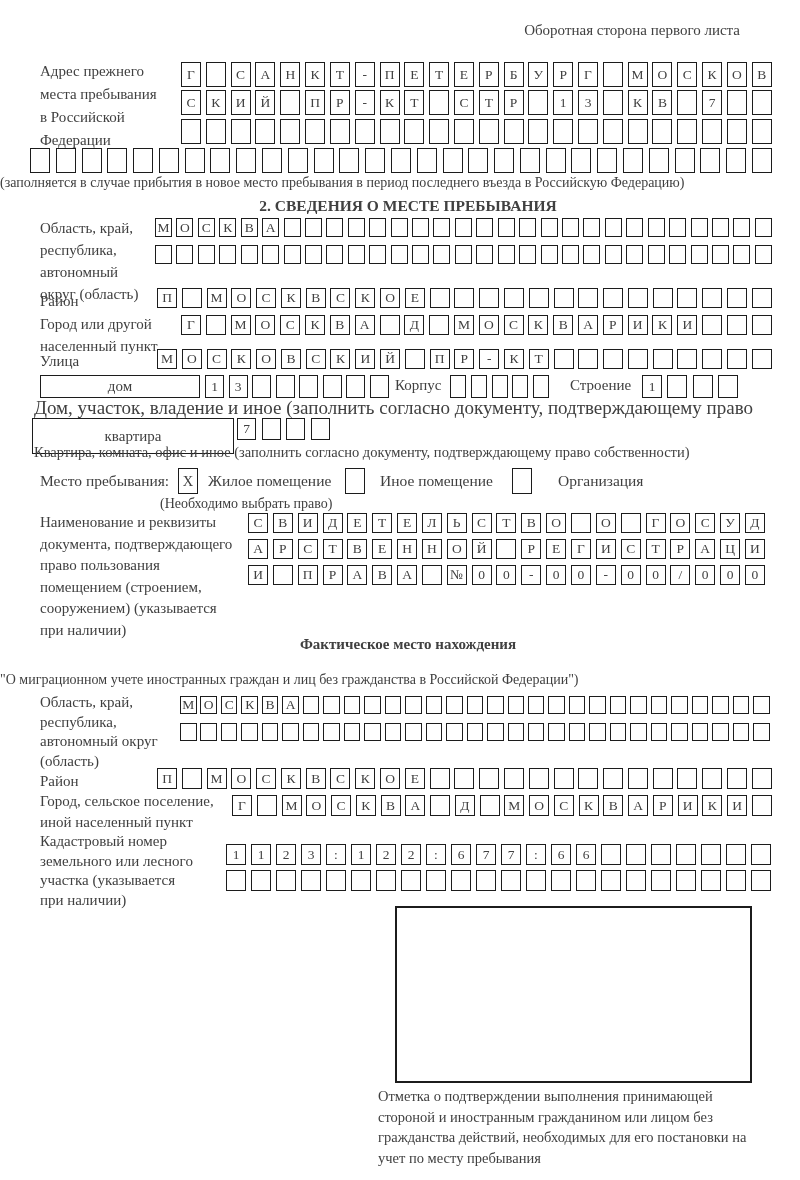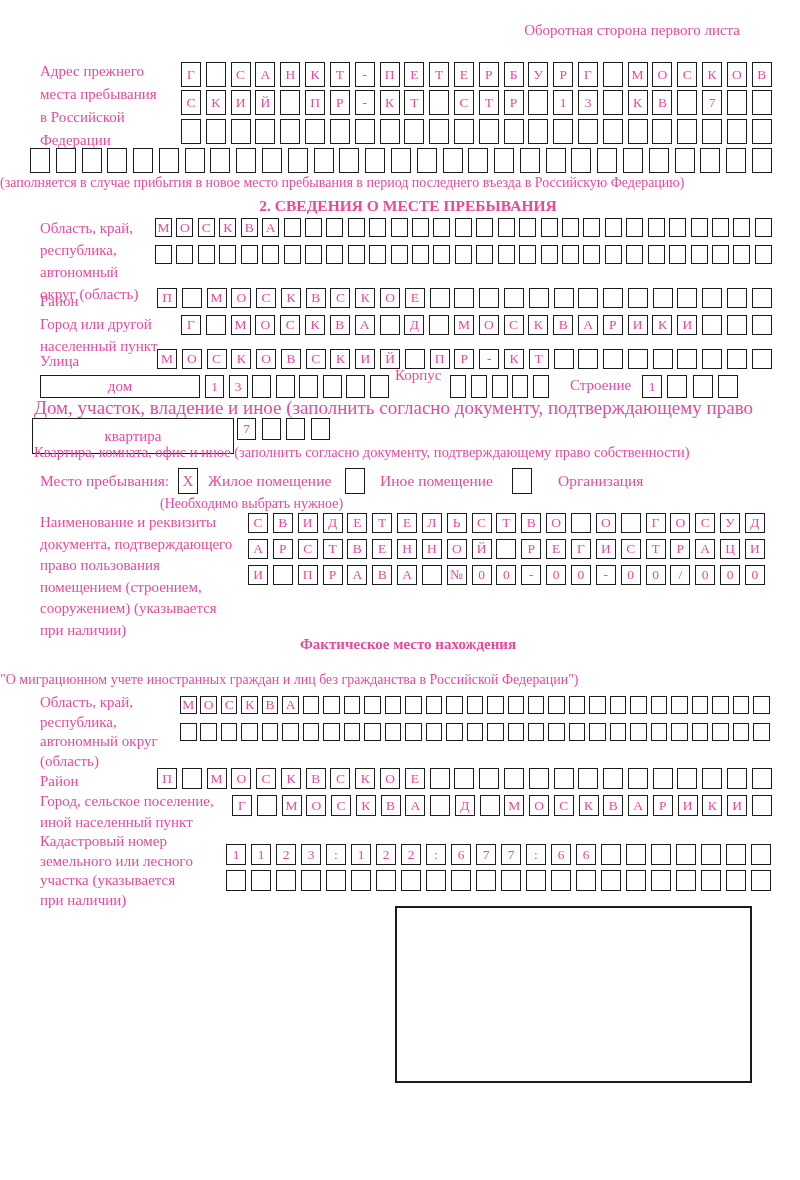--- a/index.html
+++ b/index.html
@@ -1,18 +1,18 @@
 <!DOCTYPE html>
 <html><head>
 <meta charset="utf-8">
 <style>
   html,body { margin:0; padding:0; background:#e8e8e8; }
   .page {
     position:relative; width:800px; height:1180px; margin:0 auto;
-    background:#ffffff; color:#ec4899;
+    background:#ffffff; color:#404040;
     font-family:"Liberation Serif","DejaVu Serif",serif;
     overflow:hidden;
   }
   .txt { position:absolute; font-size:15px; white-space:pre-line; }
   .lbl { position:absolute; font-size:15px; line-height:22px; white-space:pre-line; }
   .note { position:absolute; font-size:14px; }
   .hdr { position:absolute; font-weight:bold; text-align:center; white-space:pre-line;margin-left:8px; }
   .center { text-align:left; }
   .cellrow {
     position:absolute; display:flex; justify-content:space-between; align-items:stretch;
@@ -318,21 +318,21 @@
   <div class="cellrow" style="top:375px;left:205px;width:184px;height:23px;--cw:19px">
       <div class="cell">1</div>
       <div class="cell">3</div>
       <div class="cell"></div>
       <div class="cell"></div>
       <div class="cell"></div>
       <div class="cell"></div>
       <div class="cell"></div>
       <div class="cell"></div>
     </div>
-  <div class="txt" style="top:367px;left:395px">Корпус</div>
+  <div class="txt" style="top:377px;left:395px">Корпус</div>
   <div class="cellrow" style="top:375px;left:450px;width:99px;height:23px;--cw:16px">
       <div class="cell"></div>
       <div class="cell"></div>
       <div class="cell"></div>
       <div class="cell"></div>
       <div class="cell"></div>
     </div>
   <div class="txt" style="top:377px;left:570px">Строение</div>
   <div class="cellrow" style="top:375px;left:642px;width:96px;height:23px;--cw:20px">
       <div class="cell">1</div>
@@ -351,21 +351,21 @@
     </div>
   <div class="note" style="top:444px;left:34px;font-size:14.5px">Квартира, комната, офис и иное (заполнить согласно документу, подтверждающему право собственности)</div>
 
   <div class="txt" style="top:472px;left:40px;font-size:15.5px">Место пребывания:</div>
   <div class="checkbox" style="top:468px;left:178px">X</div>
   <div class="txt" style="top:472px;left:208px;font-size:15.5px">Жилое помещение</div>
   <div class="checkbox" style="top:468px;left:345px"></div>
   <div class="txt" style="top:472px;left:380px;font-size:15.5px">Иное помещение</div>
   <div class="checkbox" style="top:468px;left:512px"></div>
   <div class="txt" style="top:472px;left:558px;font-size:15.5px">Организация</div>
-  <div class="note center" style="top:496px;left:160px;width:320px">(Необходимо выбрать нужное)</div>
+  <div class="note center" style="top:496px;left:160px;width:320px">(Необходимо выбрать право)</div>
 
   <div class="lbl" style="top:512px;left:40px;line-height:21.5px">Наименование и реквизиты
 документа, подтверждающего
 право пользования
 помещением (строением,
 сооружением) (указывается
 при наличии)</div>
   <div class="cellrow" style="top:513px;left:248px;width:517px;height:20px;--cw:20px">
       <div class="cell">С</div>
       <div class="cell">В</div>
@@ -609,14 +609,15 @@
       <div class="cell"></div>
       <div class="cell"></div>
       <div class="cell"></div>
       <div class="cell"></div>
       <div class="cell"></div>
       <div class="cell"></div>
       <div class="cell"></div>
     </div>
 
   <div class="stampbox" style="top:906px;left:395px;width:357px;height:177px"></div>
+  <div class="note center" style="top:1086px;left:378px;width:392px;font-size:14.5px;line-height:20.5px">Отметка о подтверждении выполнения принимающей стороной и иностранным гражданином или лицом без гражданства действий, необходимых для его постановки на учет по месту пребывания</div>
 
 </div>
 
 </body></html>

